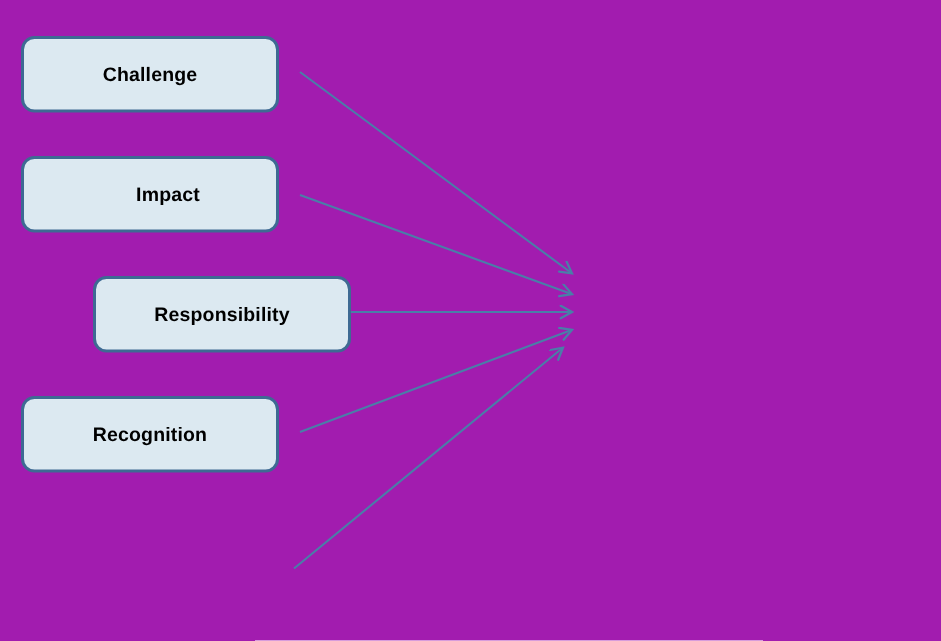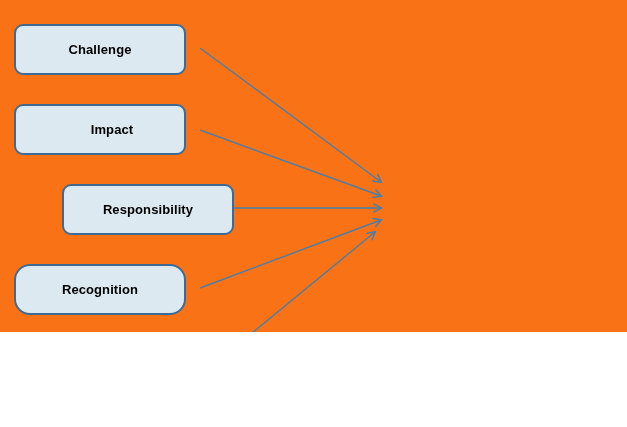--- a/index.html
+++ b/index.html
@@ -6,22 +6,22 @@
     margin: 0;
     padding: 0;
     background: #ffffff;
   }
   body {
     font-family: "Liberation Sans", sans-serif;
   }
   #canvas {
     position: relative;
     width: 627px;
-    height: 332px;
-    background: #f97316;
+    height: 427px;
+    background: #a21caf;
     overflow: hidden;
   }
   #edge-layer {
     position: absolute;
     left: 0;
     top: 0;
     width: 627px;
     height: 427px;
   }
   .node {
@@ -49,21 +49,21 @@
   .node-label {
     font-size: 13px;
     font-weight: bold;
     color: #000000;
     letter-spacing: 0.1px;
     white-space: nowrap;
   }
   #n0 { top: 24px; }
   #n1 { top: 104px; padding-left: 24px; }
   #n2 { top: 184px; margin-left: 48px; }
-  #n3 { top: 264px; border-radius: 16px; }
+  #n3 { top: 264px; }
   #n4 { top: 352px; }
 </style>
 </head>
 <body>
 
 <div id="canvas">
 
   <svg id="edge-layer" viewBox="0 0 627 427" xmlns="http://www.w3.org/2000/svg">
     <defs>
       <marker id="arrowbarb" markerWidth="12" markerHeight="12" refX="9.4" refY="4.6" orient="auto" markerUnits="userSpaceOnUse">

